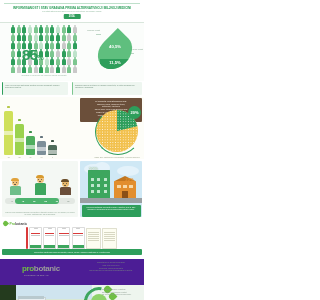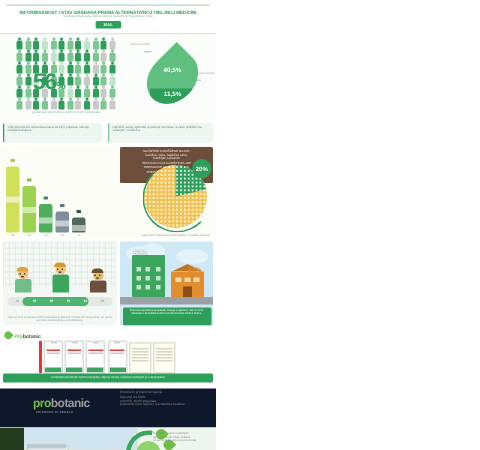--- a/index.html
+++ b/index.html
@@ -177,21 +177,21 @@
   .prod .pc{position:absolute;left:3.5px;top:-1.6px;width:4px;height:2.2px;background:#cfcfcf;border-radius:.4px;}
   .prod .pl{position:absolute;left:.8px;right:.8px;top:5px;height:1px;background:#d93a3a;}
   .prod .pl2{position:absolute;left:.8px;right:.8px;top:7px;height:.7px;background:#c9c9c9;}
   .prod .pg{position:absolute;left:0;right:0;bottom:0;height:3.5px;background:#3da65e;}
   .paper{width:13px;height:19px;background:#fdfdf1;border:.4px solid #e0e0cf;border-radius:.5px;position:relative;overflow:hidden;}
   .paper .pr{position:absolute;left:1px;right:1px;height:.5px;background:#d7d7c2;}
   .shelfbar{position:absolute;left:2px;right:2px;top:30px;height:6px;background:#2e9e5b;border-radius:1px;}
   .shelfbar .st{font-size:1.95px;color:#e9f7ee;text-align:center;line-height:6px;display:block;overflow:hidden;white-space:nowrap;}
 
   
-  .sec5{position:relative;height:26px;background:#0f172a;}
+  .sec5{position:relative;height:26px;background:#4c1d95;text-align:center;}
   .logo{position:absolute;left:22px;top:5px;font-size:8px;font-weight:bold;letter-spacing:-.35px;color:#9a9a9a;}
   .logo em{color:#6fbe44;font-style:normal;}
   .logo-sub{position:absolute;left:24px;top:15px;font-size:1.9px;color:#a8a8a8;letter-spacing:.2px;}
   .rtext{position:absolute;right:2px;top:2px;width:62px;}
   .rtext .rt{font-size:2.1px;line-height:2.8px;color:#7b8b80;}
 
   
   .sec6{position:relative;height:36px;background:#eef5ee;overflow:hidden;}
   .photo{position:absolute;left:0;top:0;width:92px;height:36px;background:
      linear-gradient(#cfe4ef 0 40%,#d9e8d4 40% 100%);overflow:hidden;}
@@ -519,21 +519,21 @@
         <span class="person c-mid">
             <i></i>
             <b></b>
           </span>
           <span class="person c-lite">
             <i></i>
             <b></b>
           </span>
       </div>
 
-      <div class="big85"><span style="font-size:15px">56</span><span>%</span></div>
+      <div class="big85"><span style="font-size:15px">85</span><span>%</span></div>
 
       <div class="p-cap">građana je upoznato sa pojmom biljnih preparata</div>
     </div>
 
     <div class="drop-wrap">
       <div class="dcall a">redovno
 koristi</div>
       <div class="dcall b">povremeno
 koristi</div>
       <div class="dtick" style="left:9px;top:8px;width:5px;"></div>

